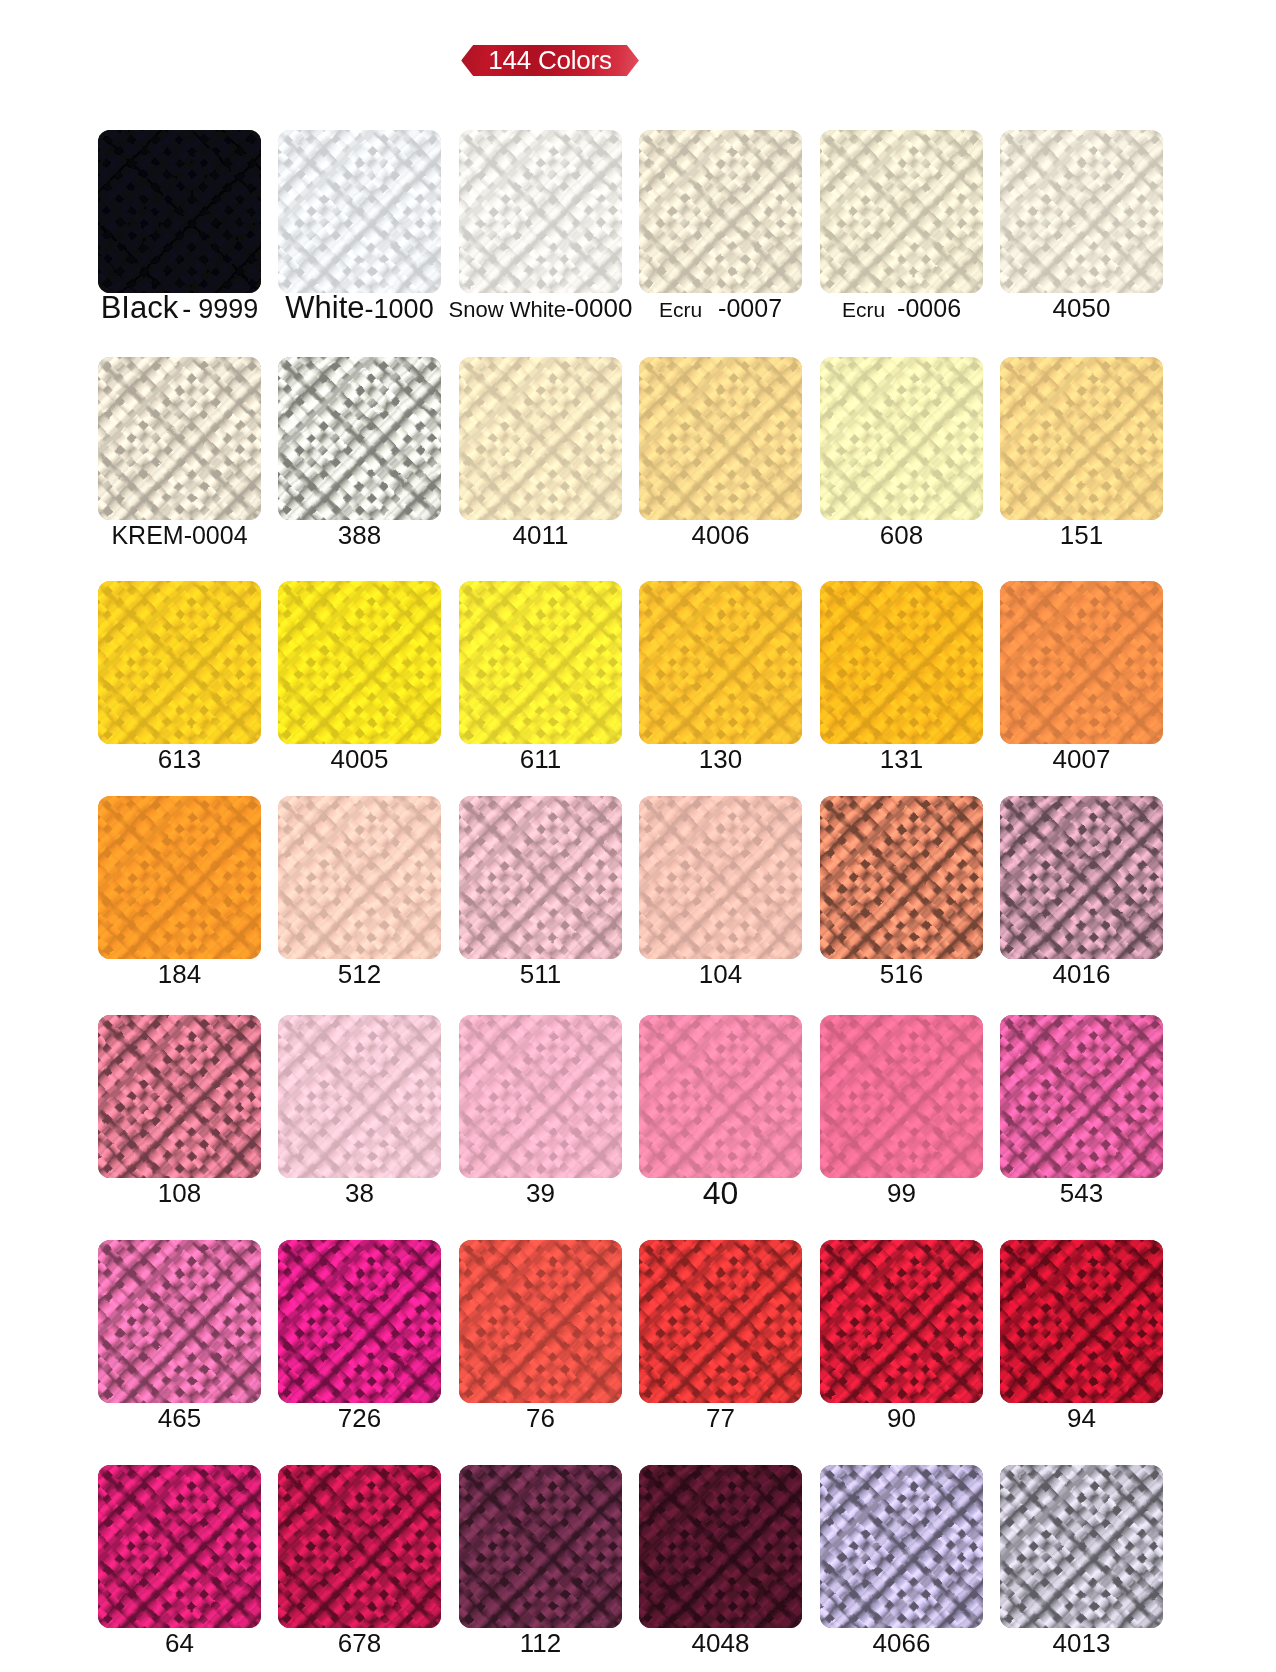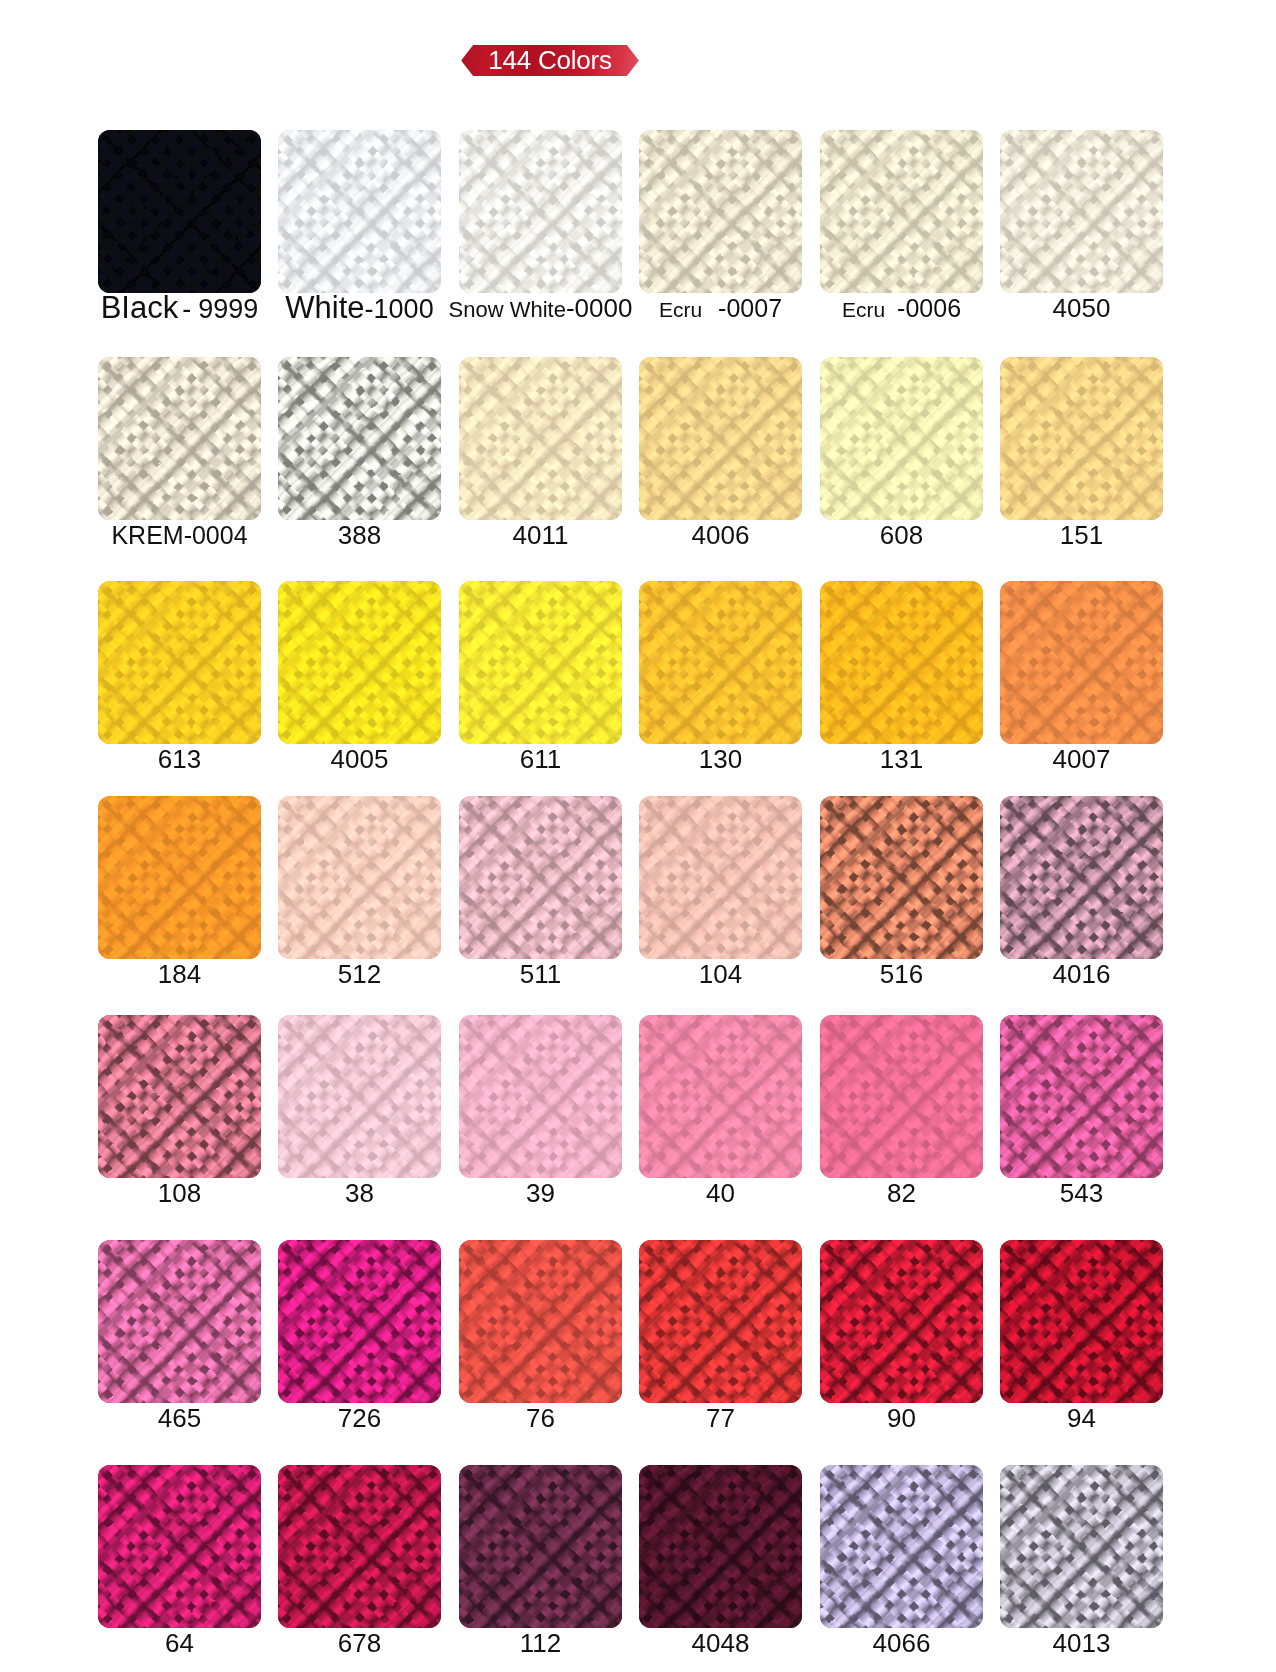--- a/index.html
+++ b/index.html
@@ -1297,21 +1297,21 @@
                 <rect x="0" y="0" width="30" height="12" fill="url(#c27)"></rect>
               </pattern>
             </defs>
             <g filter="url(#warp3)">
               <rect x="-30" y="-30" width="230" height="230" fill="url(#pa27)"></rect>
               <rect x="-30" y="-30" width="230" height="230" fill="url(#pb27)"></rect>
               <rect x="-30" y="-30" width="230" height="230" fill="url(#pc27)" opacity="0.4"></rect>
             </g>
           </svg>
         </div>
-        <div class="label"><span class="cd" style="font-size:26px">40</span></div>
+        <div class="label"><span class="cd" style="font-size:32px">40</span></div>
       </div>
       <div class="cell" style="left:816px;top:1015px">
         <div class="sw" style="background:#d05f82">
           <svg viewBox="0 0 163 163" preserveAspectRatio="none">
             <defs>
               <linearGradient id="g28" x1="0" y1="0" x2="0" y2="1">
                 <stop offset="0" stop-color="#d05f82" stop-opacity="0"></stop>
                 <stop offset=".04" stop-color="#d05f82" stop-opacity=".95"></stop>
                 <stop offset=".13" stop-color="#dd668a"></stop>
                 <stop offset=".28" stop-color="#ef6e95"></stop>
@@ -1341,21 +1341,21 @@
                 <rect x="0" y="0" width="30" height="12" fill="url(#c28)"></rect>
               </pattern>
             </defs>
             <g filter="url(#warp4)">
               <rect x="-30" y="-30" width="230" height="230" fill="url(#pa28)"></rect>
               <rect x="-30" y="-30" width="230" height="230" fill="url(#pb28)"></rect>
               <rect x="-30" y="-30" width="230" height="230" fill="url(#pc28)" opacity="0.4"></rect>
             </g>
           </svg>
         </div>
-        <div class="label"><span class="cd" style="font-size:26px">82</span></div>
+        <div class="label"><span class="cd" style="font-size:26px">99</span></div>
       </div>
       <div class="cell" style="left:996px;top:1015px">
         <div class="sw" style="background:#8a3960">
           <svg viewBox="0 0 163 163" preserveAspectRatio="none">
             <defs>
               <linearGradient id="g29" x1="0" y1="0" x2="0" y2="1">
                 <stop offset="0" stop-color="#8a3960" stop-opacity="0"></stop>
                 <stop offset=".04" stop-color="#8a3960" stop-opacity=".95"></stop>
                 <stop offset=".13" stop-color="#ac4778"></stop>
                 <stop offset=".28" stop-color="#d95a97"></stop>

